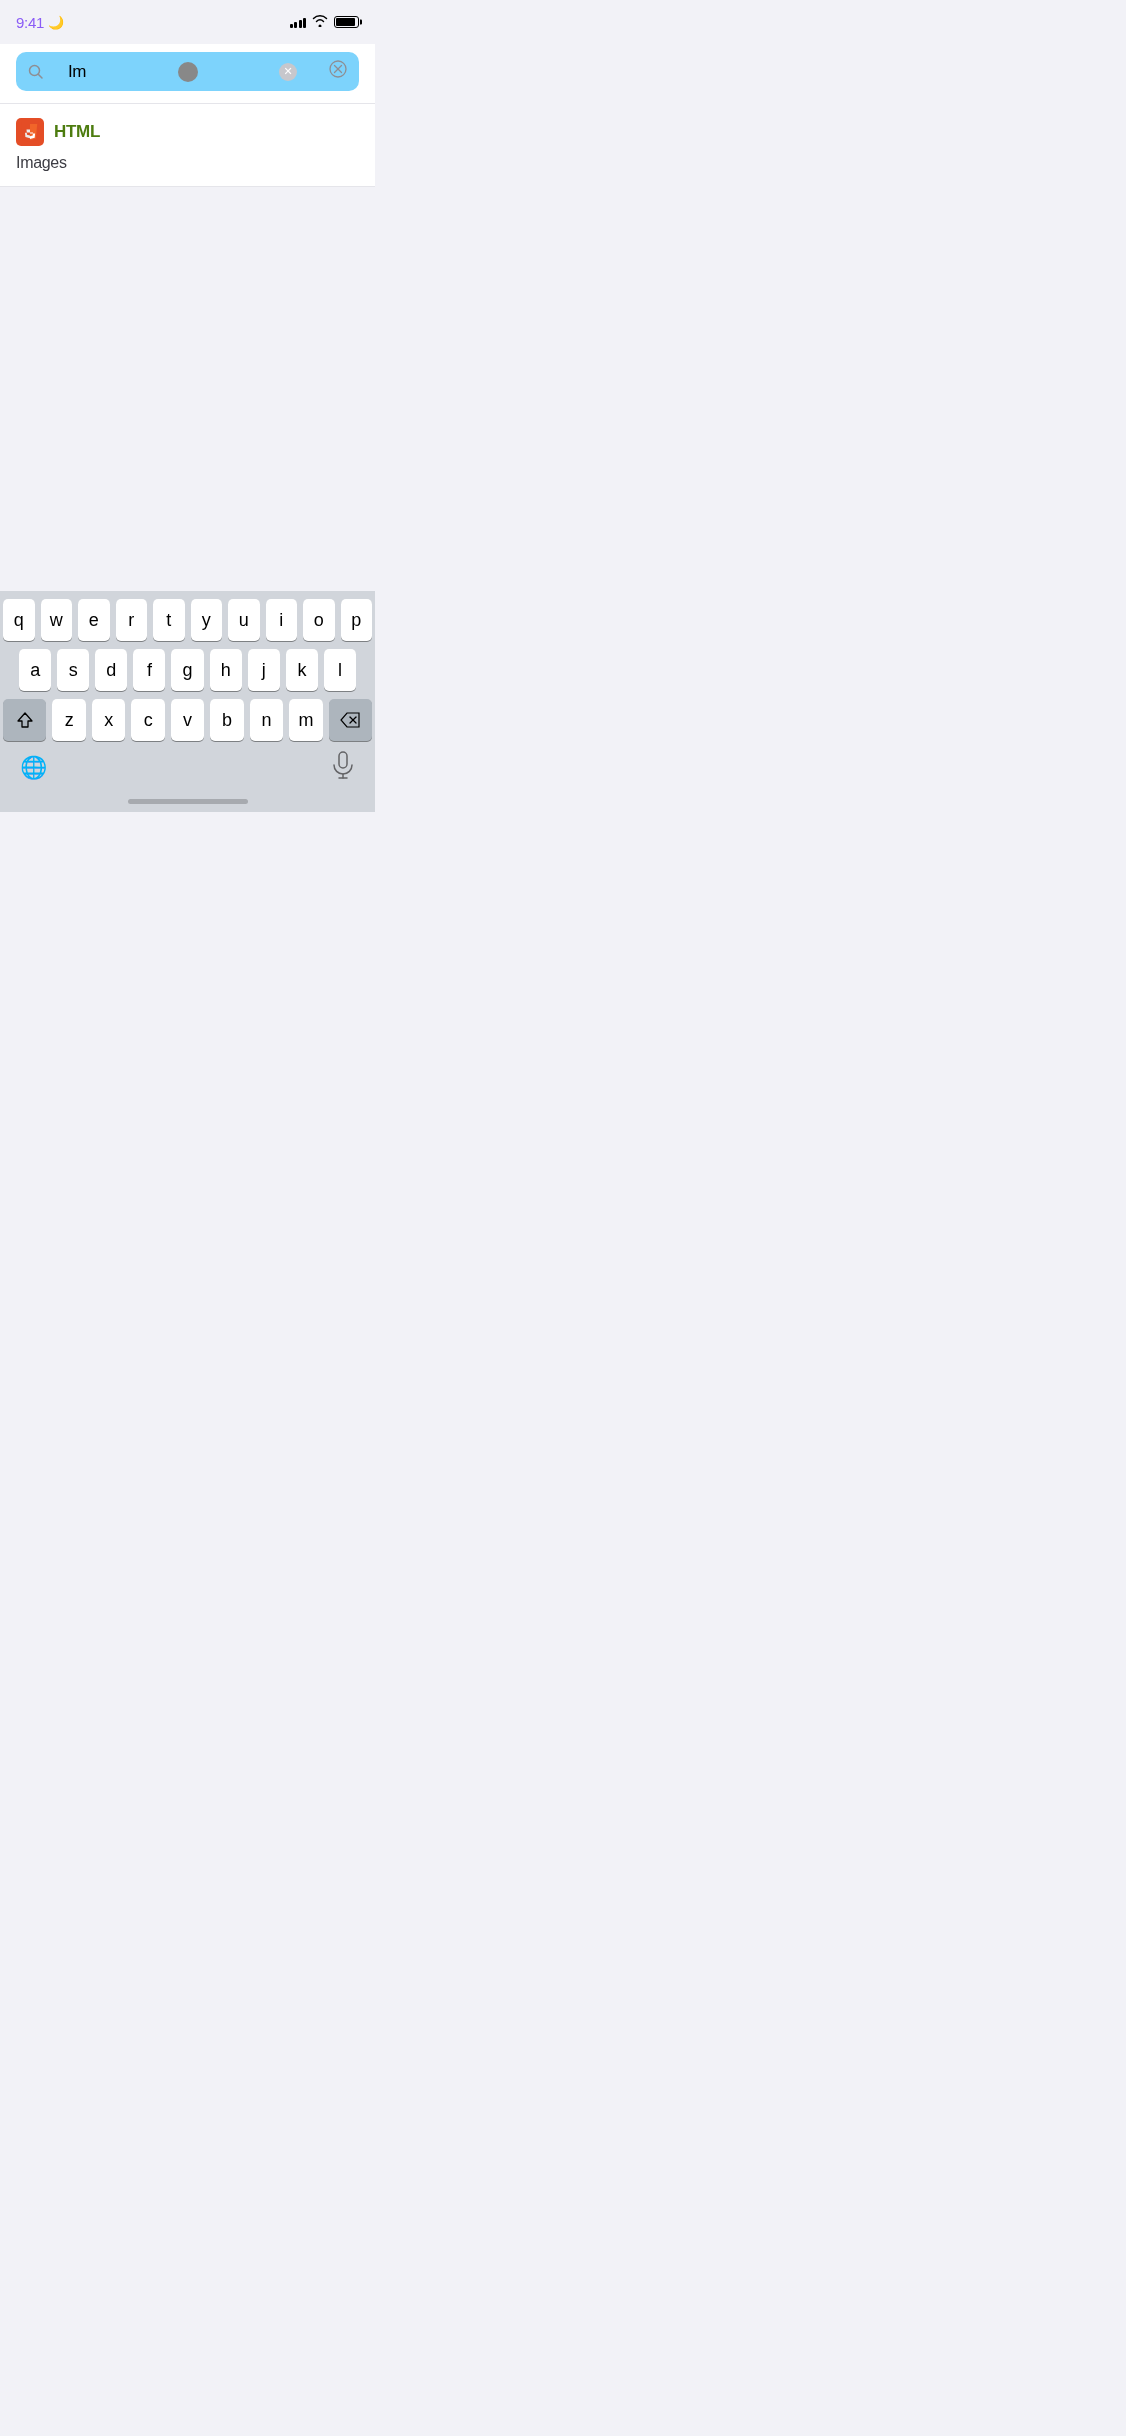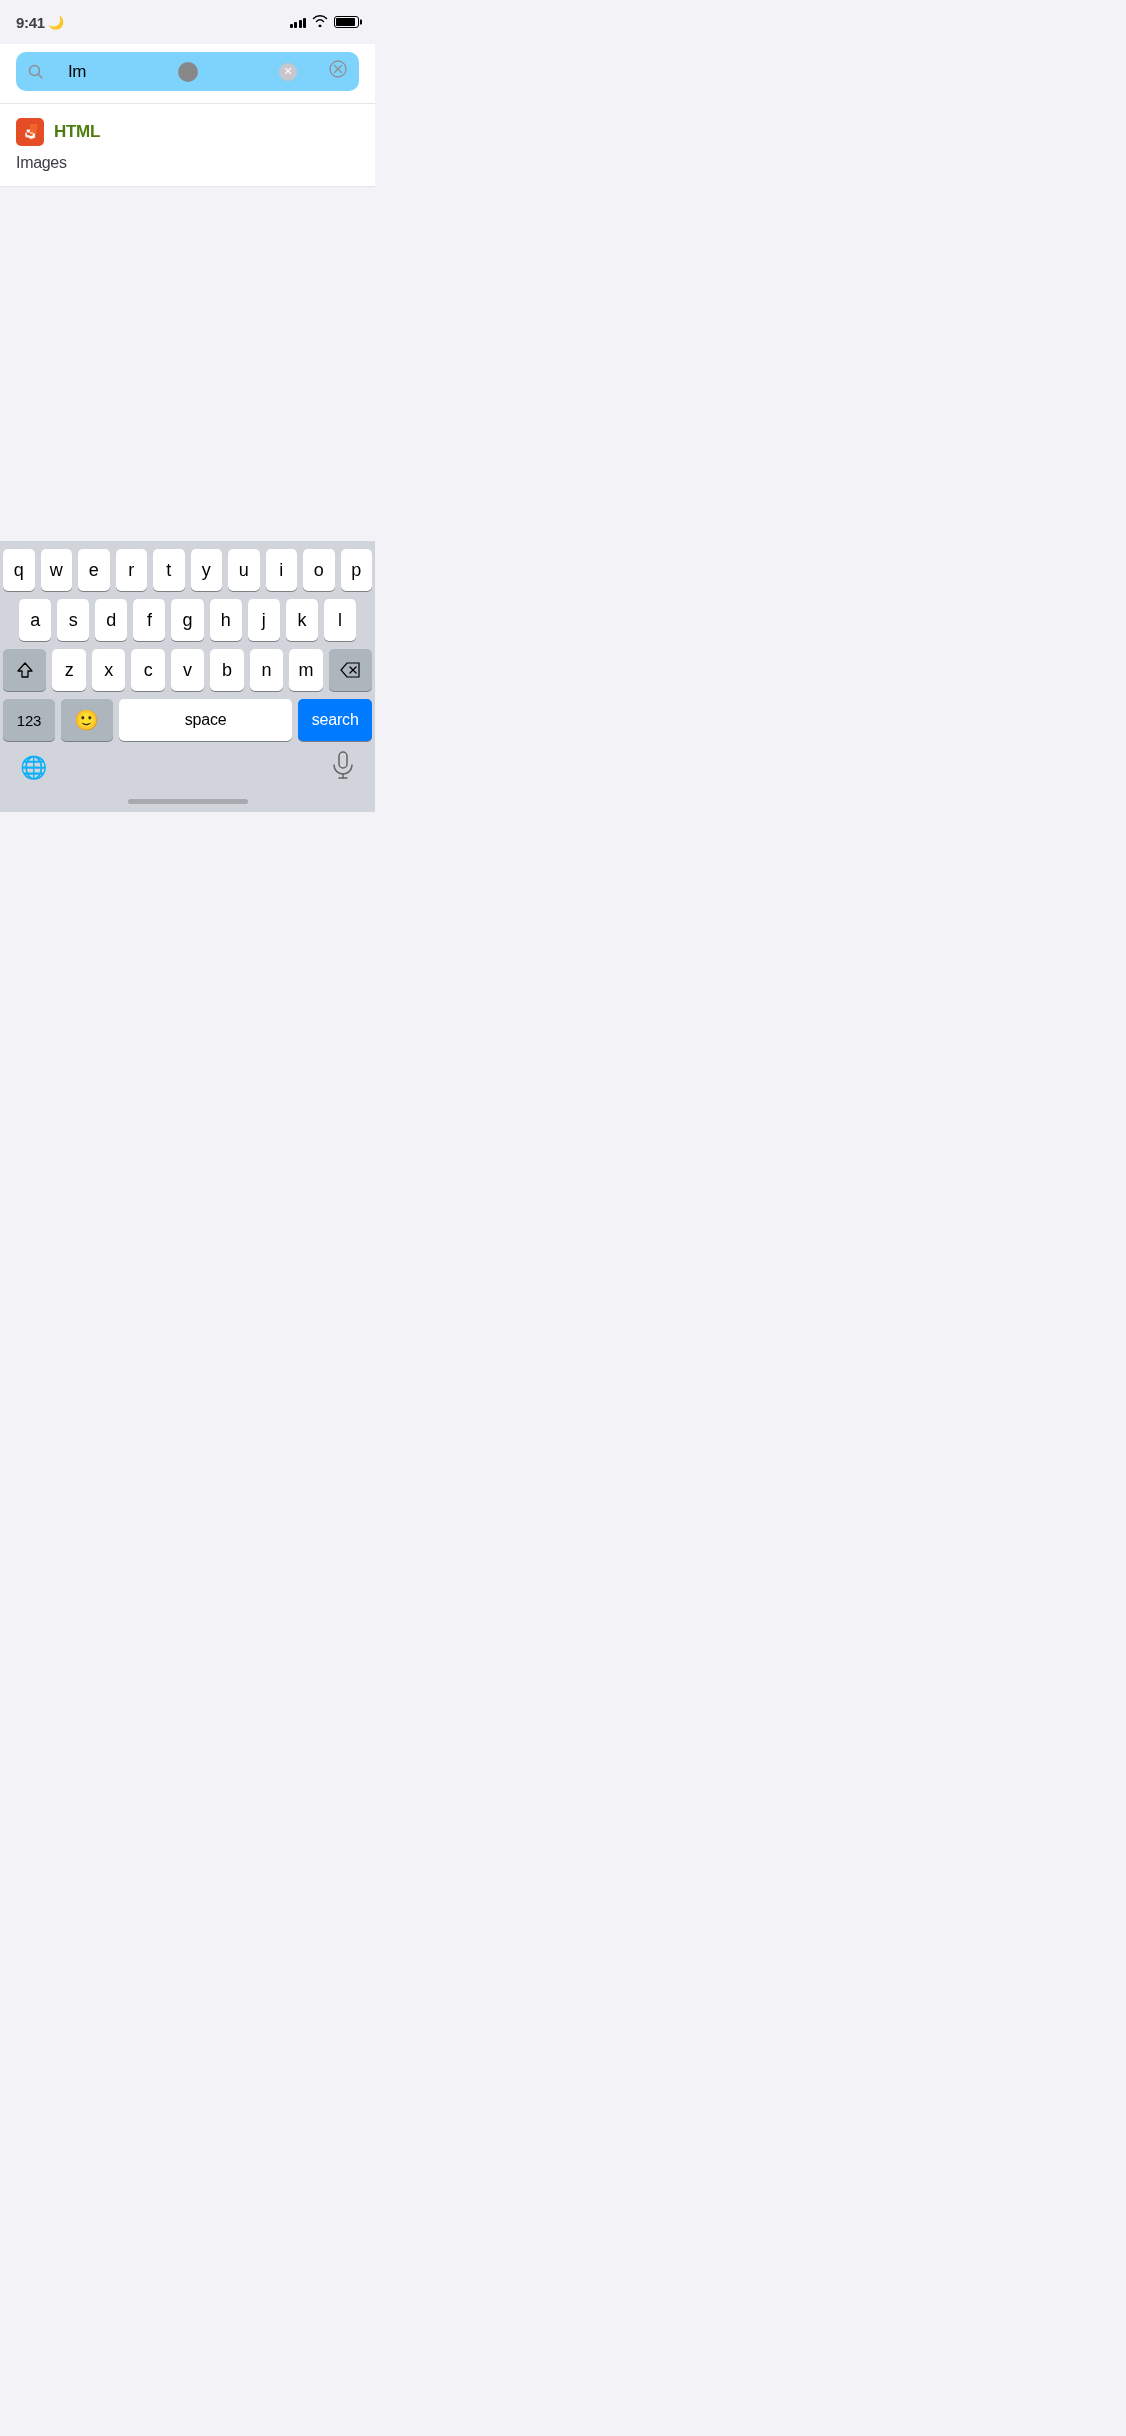--- a/index.html
+++ b/index.html
@@ -20,22 +20,22 @@
       background: #f2f2f7;
       display: flex;
       align-items: center;
       justify-content: space-between;
       padding: 0 16px;
       position: relative;
     }
 
     .status-time {
       font-size: 15px;
-      font-weight: 700;
-      color: #404040;
+      font-weight: 400;
+      color: #8b5cf6;
       letter-spacing: -0.3px;
     }
 
     .status-icons {
       display: flex;
       align-items: center;
       gap: 6px;
     }
 
     .signal-bars {
@@ -445,26 +445,20 @@
       <button class="key">m</button>
       <button class="key key-dark key-delete">
         <svg width="20" height="16" viewBox="0 0 20 16" fill="none">
           <path d="M7 1H19V15H7L1 8L7 1Z" stroke="#000" stroke-width="1.2" fill="none"></path>
           <line x1="10" y1="5" x2="16" y2="11" stroke="#000" stroke-width="1.3" stroke-linecap="round"></line>
           <line x1="16" y1="5" x2="10" y2="11" stroke="#000" stroke-width="1.3" stroke-linecap="round"></line>
         </svg>
       </button>
     </div>
 
-    <div class="keyboard-row">
-      <button class="key key-dark key-123" style="font-size:15px;">123</button>
-      <button class="key key-dark key-emoji">🙂</button>
-      <button class="key key-space">space</button>
-      <button class="key key-blue key-search-btn" style="font-size:16px;">search</button>
-    </div>
 
   </div>
 
   <div class="keyboard-bottom">
     <span class="globe-icon">🌐</span>
     <span class="mic-icon">
       <svg width="24" height="28" viewBox="0 0 24 28" fill="none">
         <rect x="8" y="1" width="8" height="16" rx="4" stroke="#636366" stroke-width="1.5" fill="none"></rect>
         <path d="M3 14c0 5 4 9 9 9s9-4 9-9" stroke="#636366" stroke-width="1.5" stroke-linecap="round" fill="none"></path>
         <line x1="12" y1="23" x2="12" y2="27" stroke="#636366" stroke-width="1.5" stroke-linecap="round"></line>

